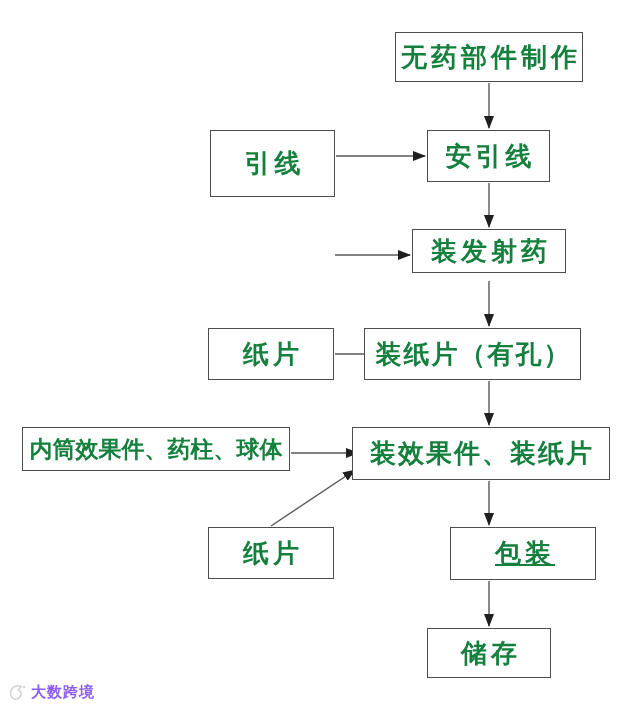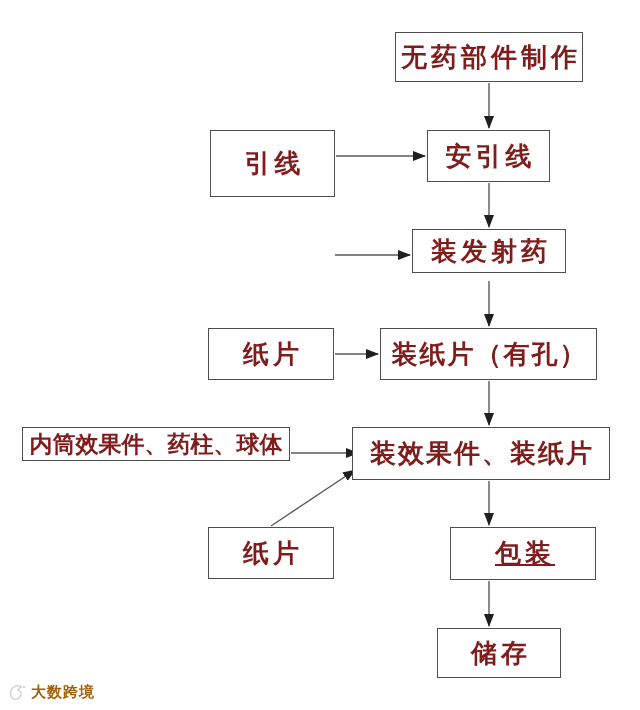--- a/index.html
+++ b/index.html
@@ -23,49 +23,49 @@
     height: 710px;
   }
   .node {
     position: absolute;
     display: flex;
     align-items: center;
     justify-content: center;
     box-sizing: border-box;
     background: #ffffff;
     border: 1.5px solid #4d4d4d;
-    color: #7f1d1d;
+    color: #15803d;
     font-size: 26px;
     font-weight: 700;
     letter-spacing: 4px;
     text-indent: 4px;
     white-space: nowrap;
   }
   
   .n-inert      { left:395px; top:32px;  width:188px; height:50px; }
   .n-fuse       { left:210px; top:130px; width:125px; height:67px; }
   .n-instfuse   { left:427px; top:130px; width:123px; height:52px; }
   .n-powder     { left:208px; top:228px; width:126px; height:53px; }
   .n-propellant { left:412px; top:229px; width:154px; height:44px; }
   .n-paper1     { left:208px; top:328px; width:126px; height:52px; }
-  .n-instpaper  { left:380px; top:328px; width:217px; height:52px; letter-spacing:2px; text-indent:2px; }
-  .n-innerparts { left:22px;  top:427px; width:268px; height:34px; font-size:23px; letter-spacing:0; text-indent:0; }
+  .n-instpaper  { left:364px; top:328px; width:217px; height:52px; letter-spacing:2px; text-indent:2px; }
+  .n-innerparts { left:22px;  top:427px; width:268px; height:44px; font-size:23px; letter-spacing:0; text-indent:0; }
   .n-insteffect { left:352px; top:427px; width:258px; height:53px; letter-spacing:2px; text-indent:2px; }
   .n-paper2     { left:208px; top:527px; width:126px; height:52px; }
   .n-packaging  { left:450px; top:527px; width:146px; height:53px;text-decoration:underline; }
-  .n-storage    { left:427px; top:628px; width:124px; height:50px;margin-left:10px; }
+  .n-storage    { left:427px; top:628px; width:124px; height:50px; }
 
   #watermark {
     position: absolute;
     left: 8px;
     top: 682px;
     display: flex;
     align-items: center;
     gap: 3px;
-    color: #a16207;
+    color: #8b5cf6;
     font-size: 15px;
     font-weight: 700;
     letter-spacing: 1px;
     user-select: none;
   }
   #watermark svg { display: block; }
 </style>
 </head>
 <body>
 

